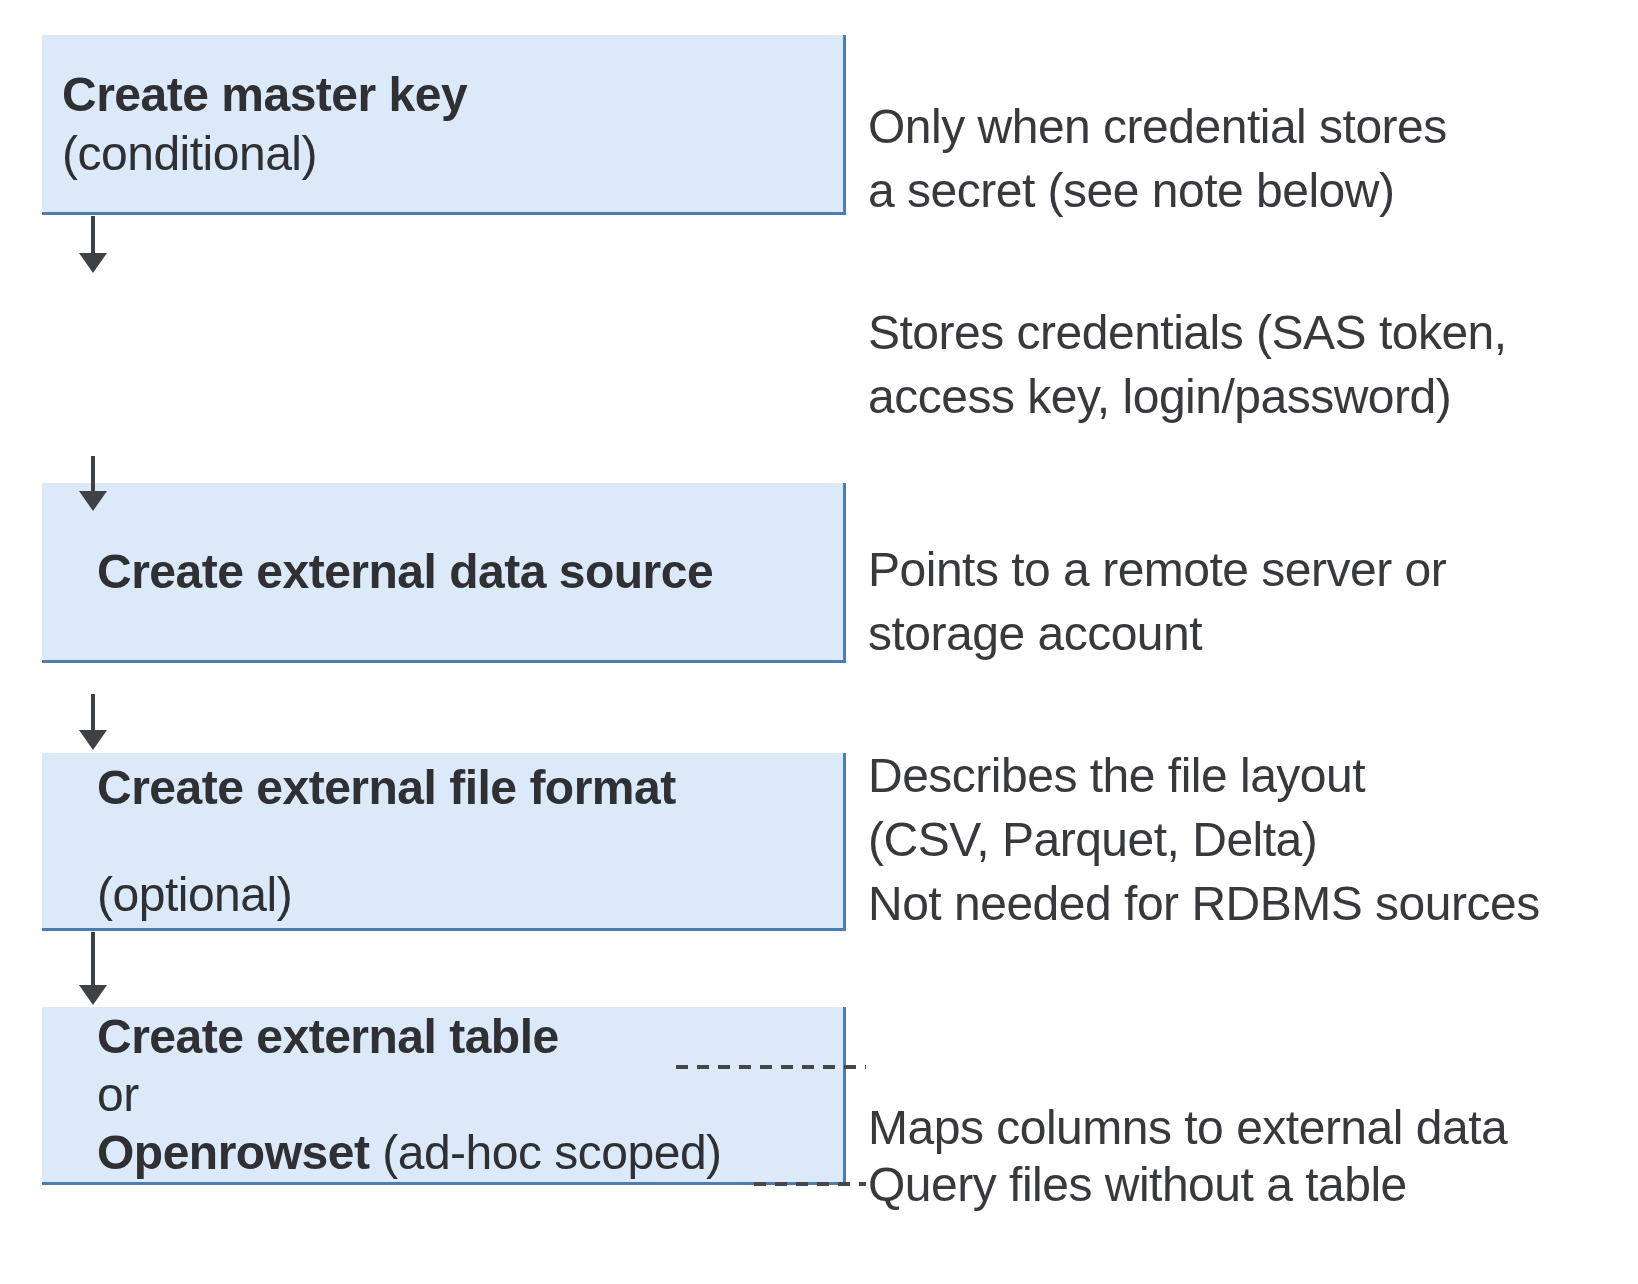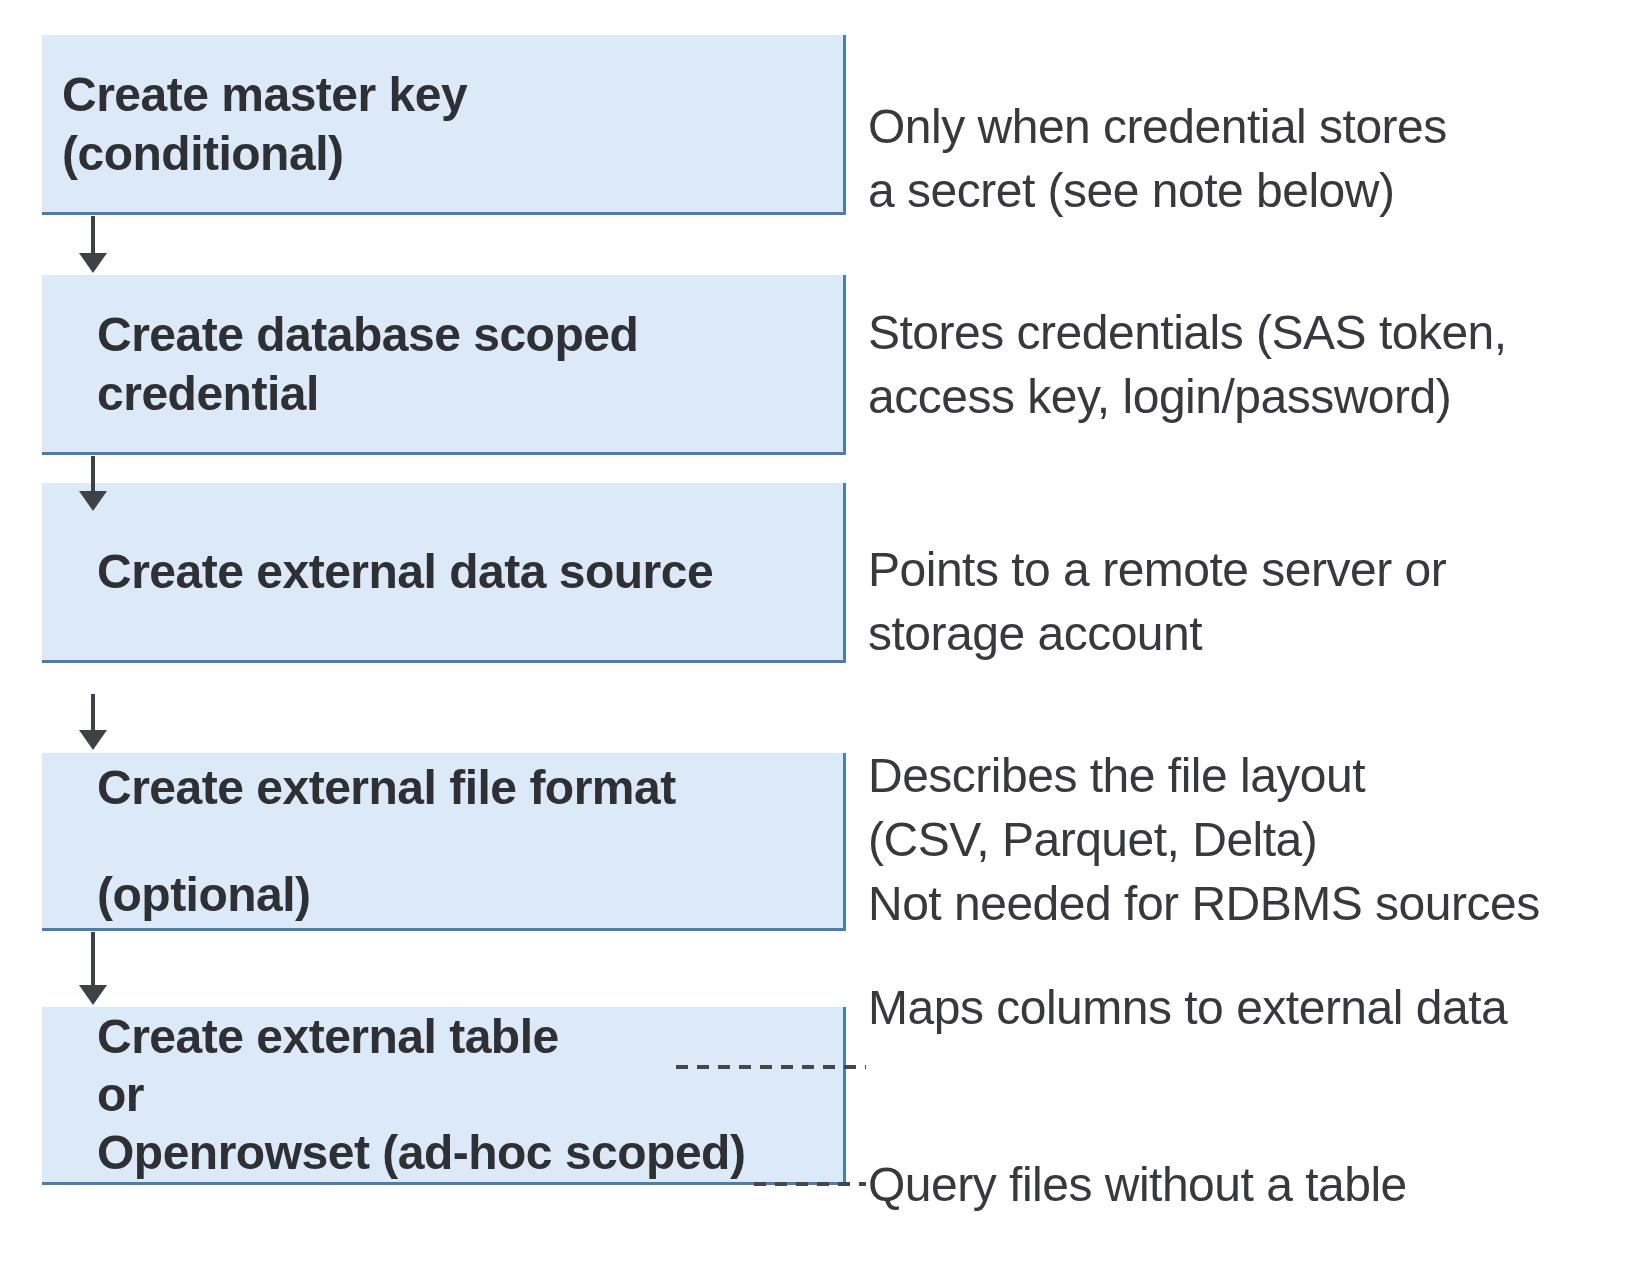--- a/index.html
+++ b/index.html
@@ -23,21 +23,21 @@
     color:#2e3034;
     font-size:48px;line-height:59px;
     letter-spacing:-0.5px;
   }
   .box1{top:35px;height:180px;padding-left:20px;}
   .box2{top:275px;height:180px;}
   .box3{top:483px;height:180px;}
   .box4{top:753px;height:178px;gap:48px;}
   .box5{top:1007px;height:178px;line-height:58px;}
   .bold{font-weight:bold;}
-  .reg{font-weight:bold;}
+  .reg{font-weight:normal;}
   
   .arrow{position:absolute;left:79px;width:28px;}
   .arrow::before{
     content:"";position:absolute;left:12px;top:0;width:4px;
     height:calc(100% - 20px);background:#3e4145;
   }
   .arrow::after{
     content:"";position:absolute;left:0;bottom:0;width:0;height:0;
     border-left:14px solid transparent;border-right:14px solid transparent;
     border-top:20px solid #3e4145;
@@ -58,37 +58,33 @@
     position:absolute;left:868px;
     color:#38393d;
     font-size:48px;line-height:64px;
     letter-spacing:-0.5px;
     white-space:nowrap;
   }
   .note1{top:63px;margin-top:32px;}
   .note2{top:301px;}
   .note3{top:538px;}
   .note4{top:744px;}
-  .note5{top:976px;}
+  .note5{top:1096px;}
   .note6{top:1153px;text-align:center;}
 </style>
 </head>
 <body>
 
 <div class="canvas">
 
   <div class="flow-box box1">
     <div class="bold">Create master key</div>
     <div class="reg">(conditional)</div>
   </div>
 
-  <div class="flow-box box2">
-    <div class="bold">Create database scoped</div>
-    <div class="bold">credential</div>
-  </div>
 
   <div class="flow-box box3">
     <div class="bold">Create external data source</div>
   </div>
 
   <div class="flow-box box4">
     <div class="bold">Create external file format</div>
     <div class="reg">(optional)</div>
   </div>
 

